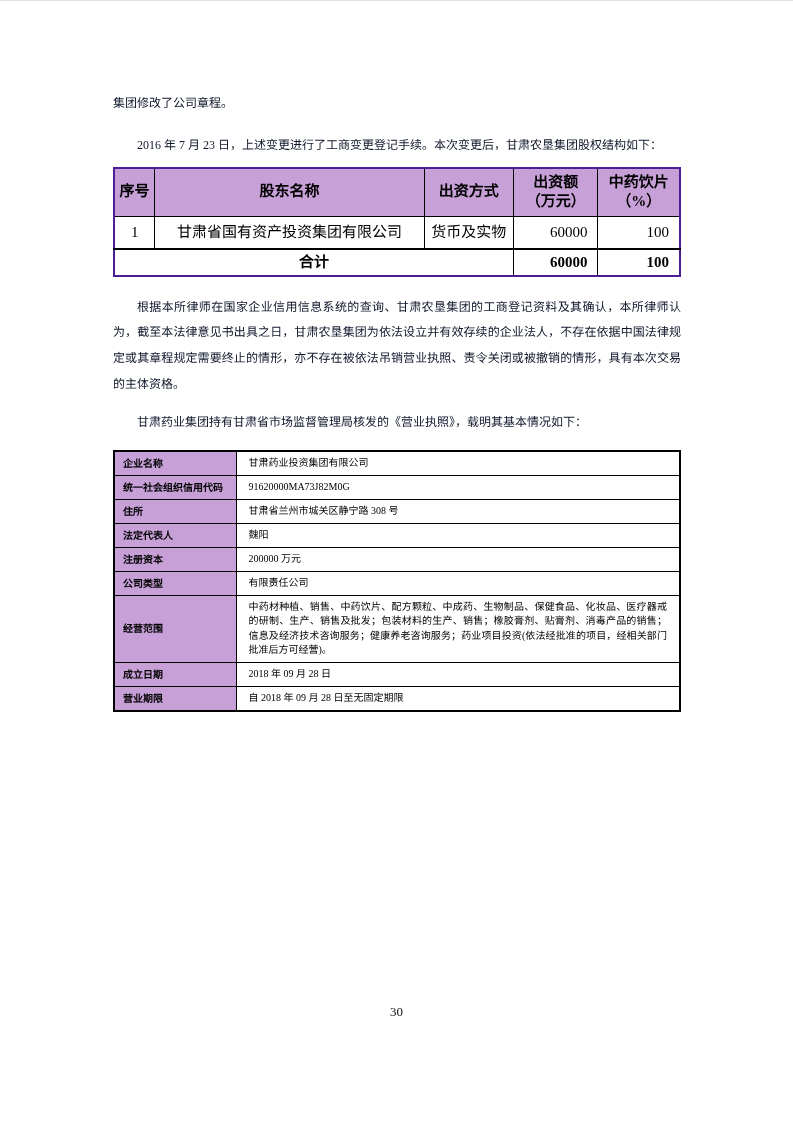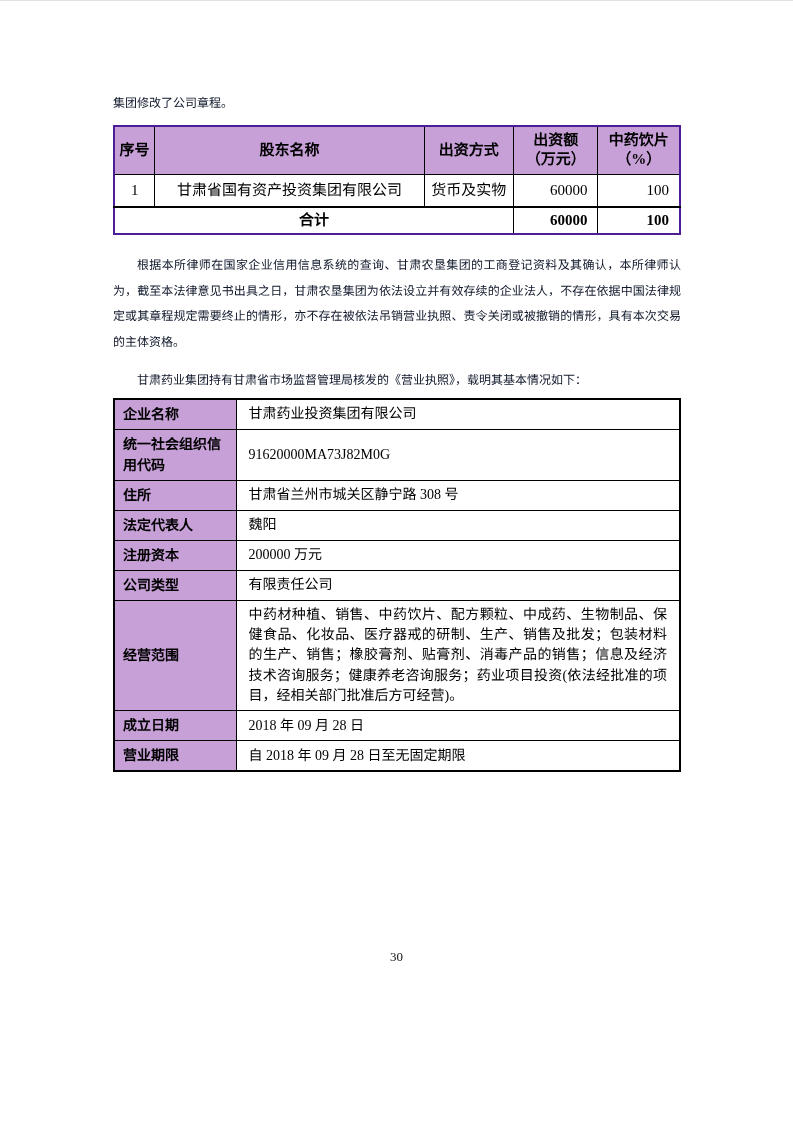--- a/index.html
+++ b/index.html
@@ -63,53 +63,54 @@
   }
   .equity-table .total-row .c-num { padding-right: 10px; }
   .col-index  { width: 7.2%; }
   .col-share  { width: 47.6%; }
   .col-method { width: 15.8%; }
   .col-amount { width: 14.9%; }
   .col-ratio  { width: 14.5%; }
 
   
   .license-table {
-    margin-top: 4px;
-    font-size: 14px;
+    margin-top: 14px;
+    font-size: 10px;
     border: 2px solid #000;
   }
   .license-table td { border: 1px solid #000; vertical-align: middle; }
   .license-table .lbl {
     background: var(--table-header-bg, #C8A0D8);
     font-weight: bold;
     width: 122px;
     padding: 4px 4px 4px 8px;
     line-height: 1.5;
     text-align: left;
   }
   .license-table .val {
     padding: 4px 12px 4px 12px;
     line-height: 1.45;
     text-align: justify;
   }
   .page-number {
     position: absolute;
-    top: 948px; left: 0; right: 0;
+    top: 1003px; left: 0; right: 0;
     text-align: center;
     font-size: 13px;
     color: #111;
   }
 </style>
 </head>
 <body>
 
 <div class="page">
 
   <p class="body-text">集团修改了公司章程。</p>
 
+  <p class="body-text indent para2">2016 年 7 月 23 日，上述变更进行了工商变更登记手续。本次变更后，甘肃农垦集团股权结构如下：</p>
 
   <table class="equity-table">
     <colgroup>
       <col class="col-index">
         <col class="col-share">
         <col class="col-method">
         <col class="col-amount">
         <col class="col-ratio">
     </colgroup>
     <thead>

